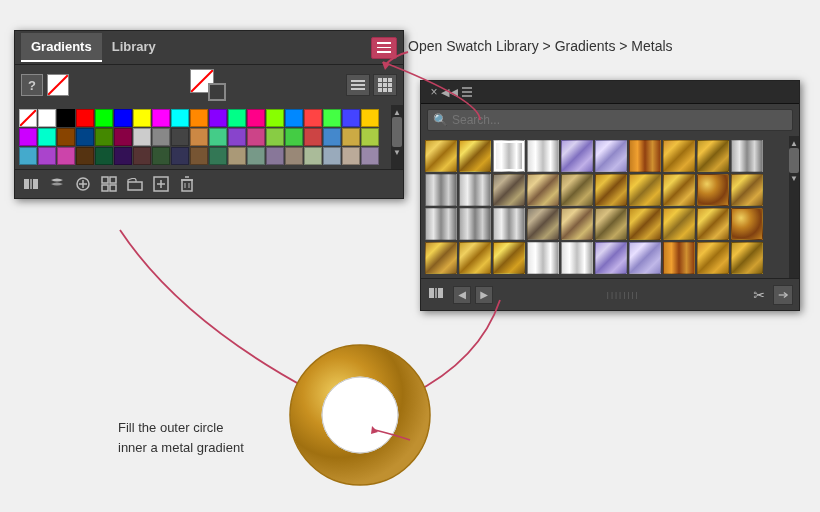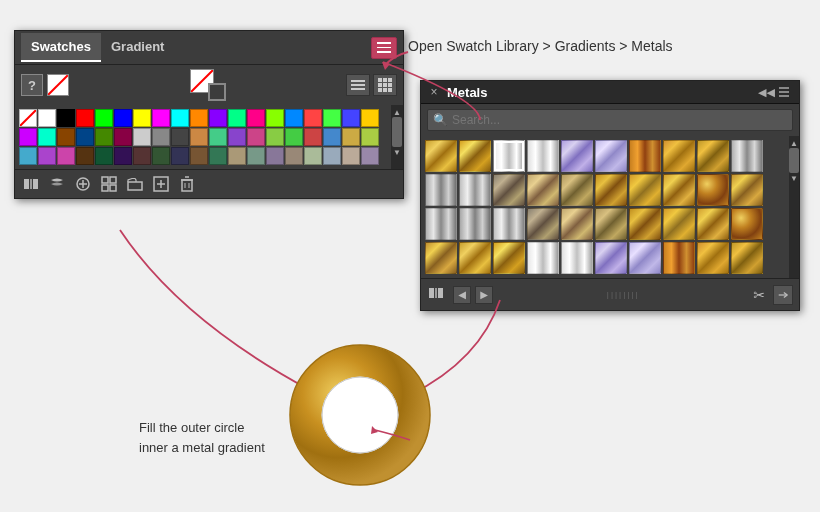--- a/index.html
+++ b/index.html
@@ -387,43 +387,43 @@
     }
     .annotation-top {
       top: 38px;
       left: 408px;
       font-size: 14px;
       color: #333;
       white-space: nowrap;
     }
     .annotation-bottom {
       top: 418px;
-      left: 139px;
+      left: 118px;
       font-size: 13px;
       color: #333;
       line-height: 1.5;
     }
 
     
     .arrows-svg {
       position: absolute;
       top: 0;
       left: 0;
       width: 820px;
       height: 512px;
       pointer-events: none;
     }
   </style>
 </head>
 <body>
 
 <div class="swatches-panel">
   <div class="panel-tabs">
-    <div class="panel-tab active">Swatches</div>
-    <div class="panel-tab">Gradient</div>
+    <div class="panel-tab active">Gradients</div>
+    <div class="panel-tab">Library</div>
     <div class="panel-menu-btn">
       <div class="icon-lines">
         <span></span>
           <span></span>
           <span></span>
       </div>
     </div>
   </div>
 
   <div class="swatch-toolbar">
@@ -580,21 +580,20 @@
         <line x1="7" y1="8" x2="7" y2="13" stroke="#bbb" stroke-width="1"></line>
         <line x1="11" y1="8" x2="11" y2="13" stroke="#bbb" stroke-width="1"></line>
       </svg>
     </div>
   </div>
 </div>
 
 <div class="metals-panel">
   <div class="metals-titlebar">
     <div class="metals-close">×</div>
-    <div class="metals-title">Metals</div>
     <div class="metals-arrows">◀◀</div>
     <div class="metals-menu-btn">
       <svg viewBox="0 0 14 14" width="14" height="14" fill="none">
         <line x1="2" y1="3" x2="12" y2="3" stroke="#aaa" stroke-width="1.5"></line>
         <line x1="2" y1="7" x2="12" y2="7" stroke="#aaa" stroke-width="1.5"></line>
         <line x1="2" y1="11" x2="12" y2="11" stroke="#aaa" stroke-width="1.5"></line>
       </svg>
     </div>
   </div>
   <div class="metals-search">

